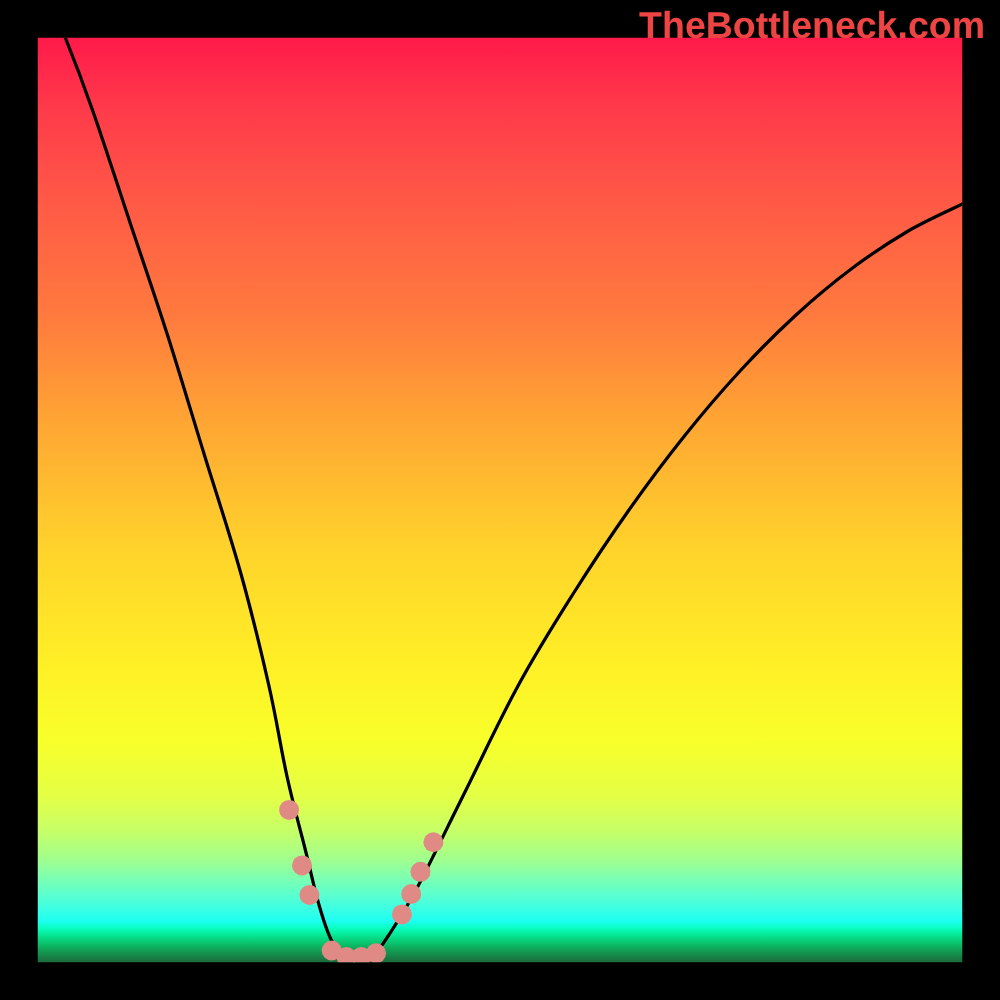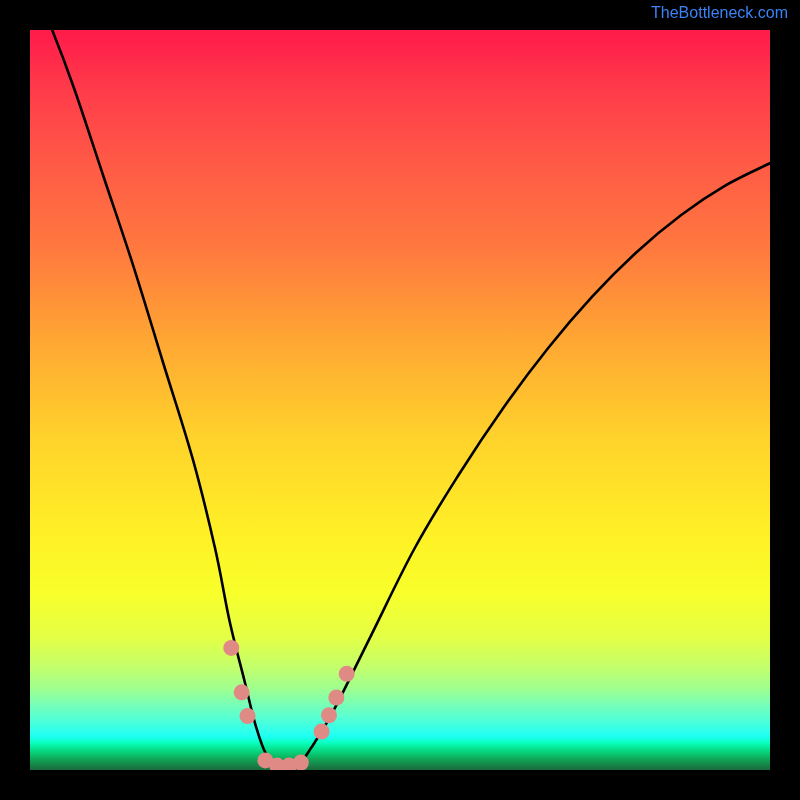--- a/index.html
+++ b/index.html
@@ -8,23 +8,23 @@
     width: 800px;
     height: 800px;
     background: #000;
     position: relative;
     font-family: Arial, sans-serif;
   }
   .watermark {
     position: absolute;
     top: 4px;
     right: 12px;
-    color: #3b82f6;
-    font-size: 16px;
-    font-weight: 400;
+    color: #ef4444;
+    font-size: 30px;
+    font-weight: 700;
     z-index: 10;
   }
   .plot-area {
     position: absolute;
     left: 30px;
     top: 30px;
     width: 740px;
     height: 740px;
     overflow: hidden;
   }

